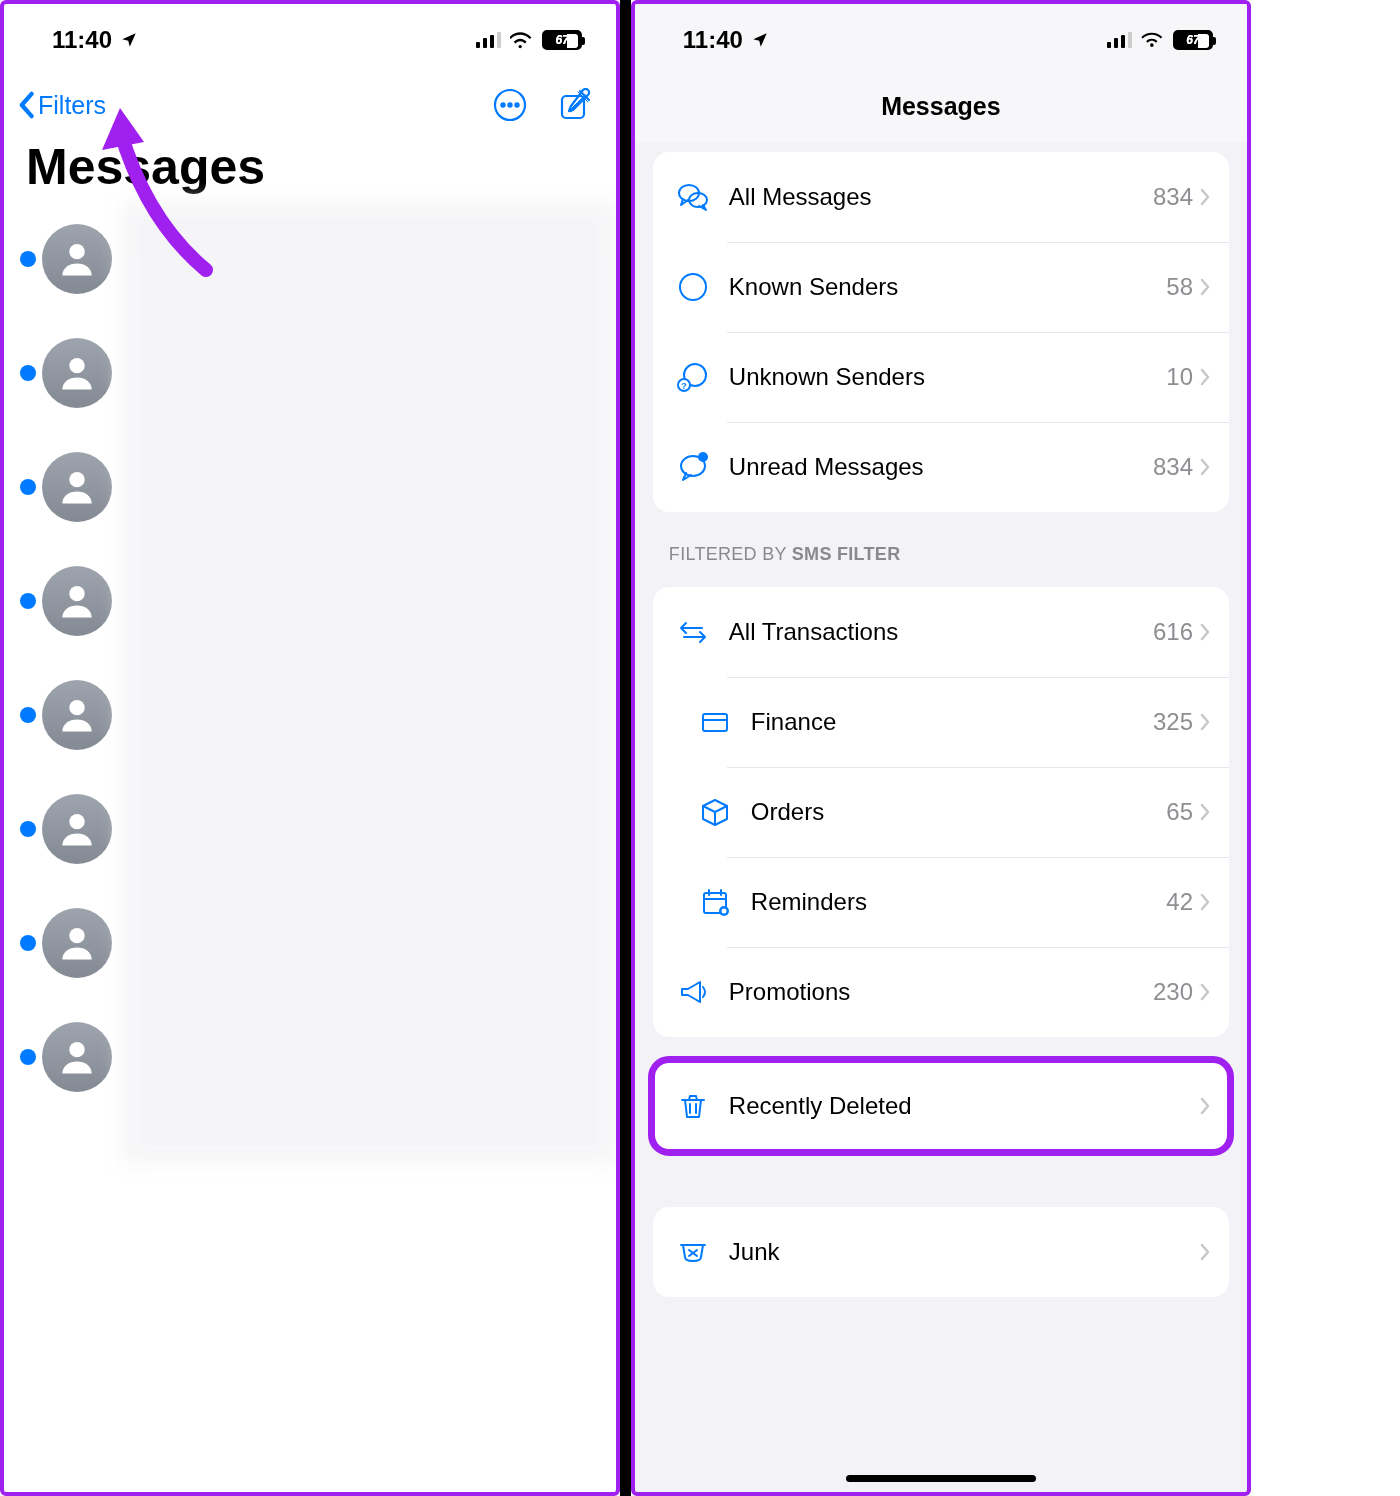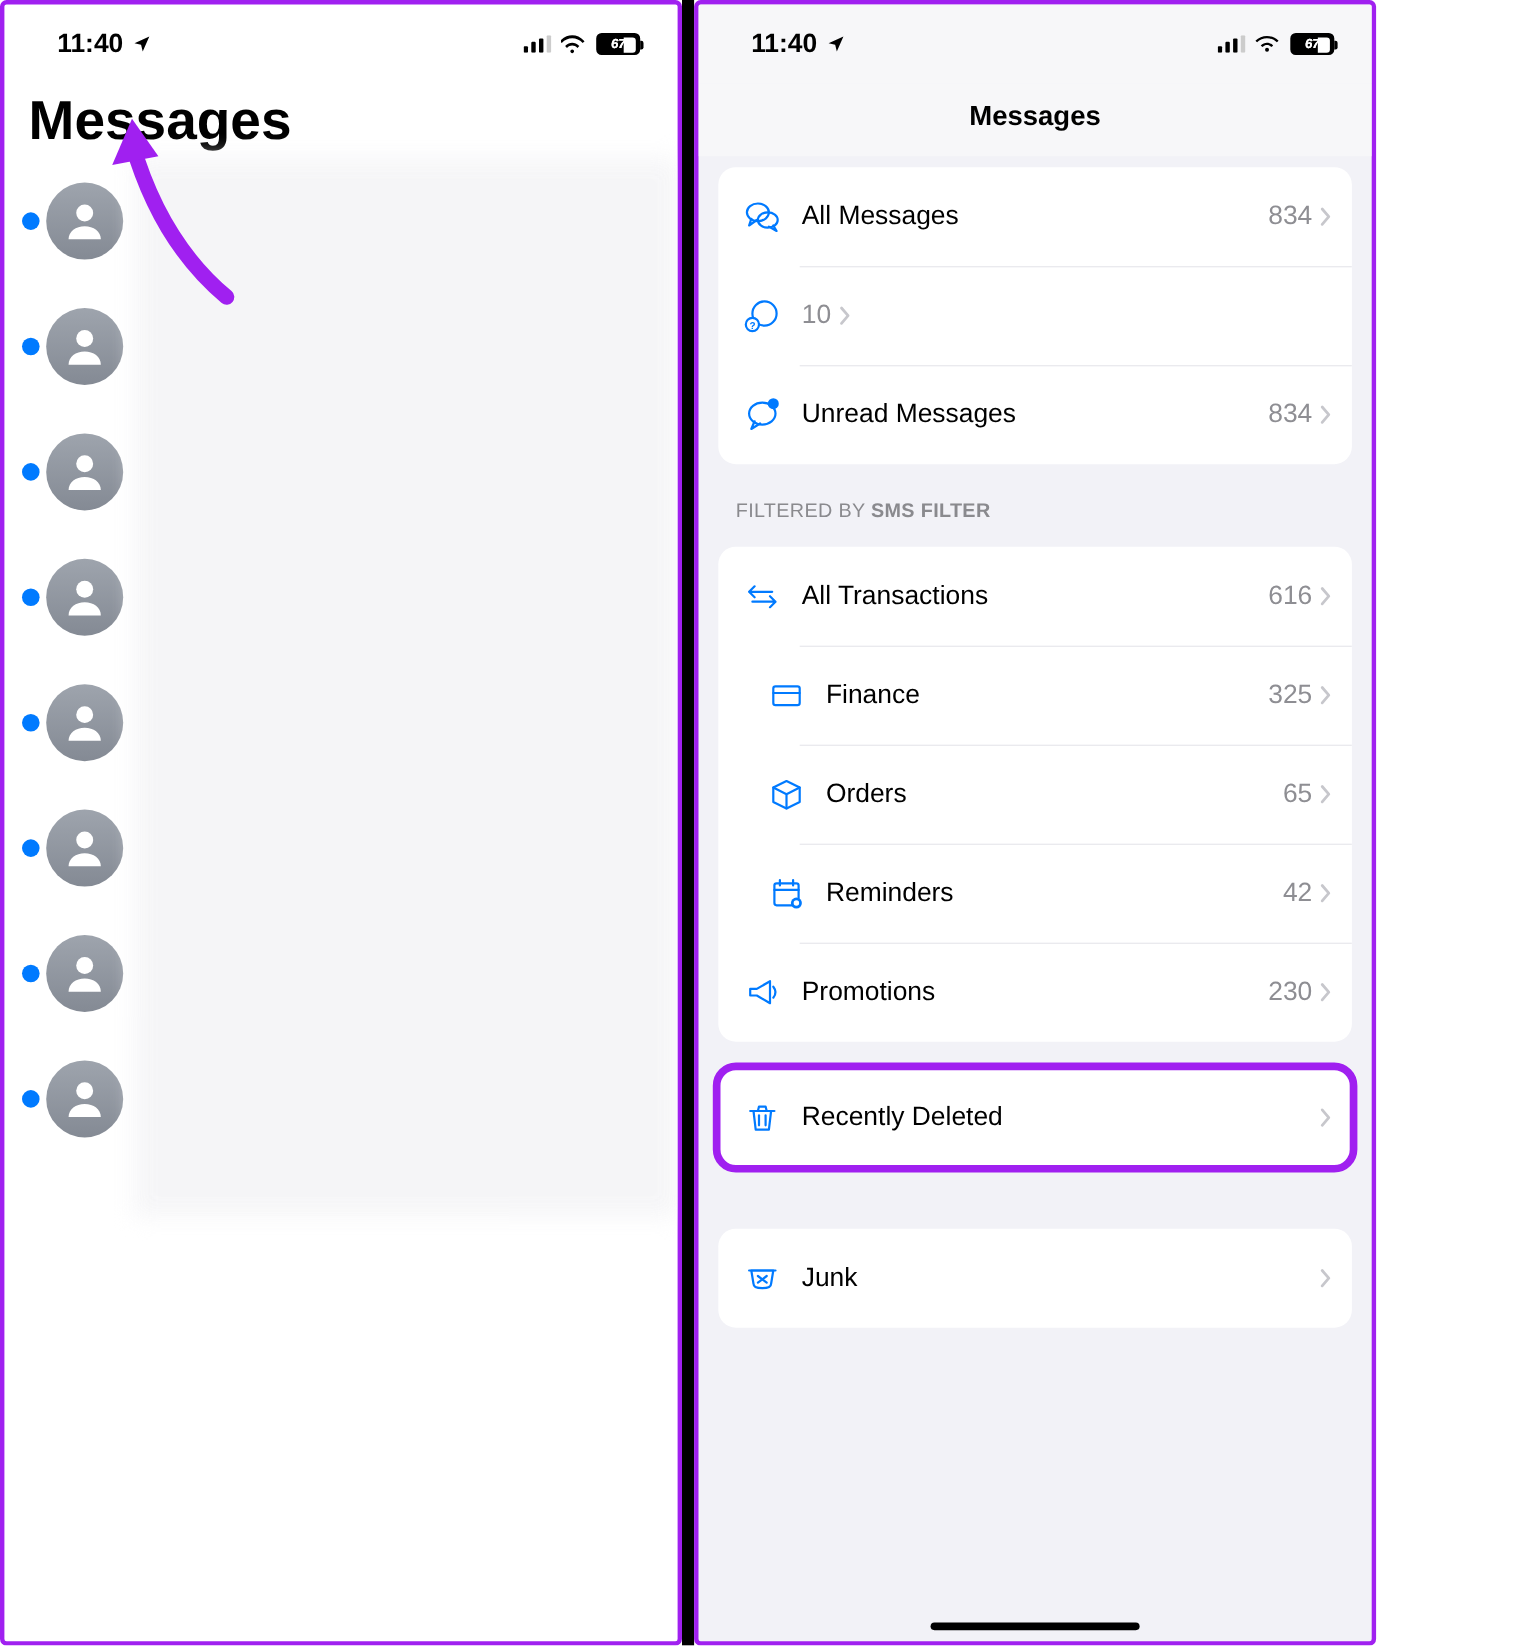--- a/index.html
+++ b/index.html
@@ -204,20 +204,42 @@
           </svg>
         <div style="position:relative;width:40px;height:20px;border:2px solid #000;border-radius:5px;display:flex;align-items:center;justify-content:center;font-size:12px;font-weight:700;background:#000;color:#fff;">
           <span>67</span>
           <span style="position:absolute;right:-5px;top:5px;width:3px;height:8px;background:#000;border-radius:0 2px 2px 0;"></span>
           <span style="position:absolute;right:2px;top:2px;width:11px;height:14px;background:#fff;border-radius:0 3px 3px 0;"></span>
           <span style="position:absolute;z-index:2;">67</span>
         </div>
       </div>
     </div>
 
+    <div class="nav-row">
+      <div class="nav-back">
+        <svg width="20" height="28" viewBox="0 0 12 20" fill="none" stroke="#007aff" stroke-width="3" stroke-linecap="round" stroke-linejoin="round">
+            <polyline points="10,2 3,10 10,18"></polyline>
+          </svg>
+        <span>Filters</span>
+      </div>
+      <div class="nav-actions">
+        <svg width="36" height="36" viewBox="0 0 36 36" fill="none" stroke="#007aff" stroke-width="2.2">
+            <circle cx="18" cy="18" r="15"></circle>
+            <circle cx="11" cy="18" r="1.6" fill="#007aff"></circle>
+            <circle cx="18" cy="18" r="1.6" fill="#007aff"></circle>
+            <circle cx="25" cy="18" r="1.6" fill="#007aff"></circle>
+          </svg>
+        <svg width="34" height="34" viewBox="0 0 34 34" fill="none" stroke="#007aff" stroke-width="2.2" stroke-linecap="round" stroke-linejoin="round">
+            <rect x="4" y="8" width="22" height="22" rx="4"></rect>
+            <path d="M20 4 L30 14 M27 7 L14 20 L12 24 L16 22 Z" fill="#007aff" stroke="#007aff" stroke-width="1"></path>
+            <path d="M22 3 L31 12" stroke="#007aff"></path>
+            <path d="M25 2 a3 3 0 0 1 5 5 L16 21 l-5 2 2-5 Z" fill="none"></path>
+          </svg>
+      </div>
+    </div>
 
     <div class="large-title">Messages</div>
 
     <div class="list-area" id="convo-list">
 
       <div class="row-item">
     <span class="unread-dot"></span>
     <span class="avatar">
       <svg viewBox="0 0 24 24" fill="#fff">
               <circle cx="12" cy="8" r="4.2"></circle>
@@ -345,27 +367,42 @@
           </span>
     <span class="filter-label">All Messages</span>
     <span class="filter-count">834</span>
     <svg class="chevron" width="12" height="20" viewBox="0 0 12 20" fill="none" stroke="#c7c7cc" stroke-width="2.5" stroke-linecap="round" stroke-linejoin="round">
             <polyline points="3,3 9,10 3,17"></polyline>
           </svg>
         </div>
         <div class="filter-row">
     <span class="filter-icon">
             <svg width="34" height="34" viewBox="0 0 34 34">
+              <circle cx="17" cy="17" r="13" stroke="#007aff" fill="none" stroke-width="2" stroke-linecap="round" stroke-linejoin="round"></circle>
+              <circle cx="17" cy="13" r="4" fill="#fff"></circle>
+              <path d="M9 26c0-4 3.5-6 8-6s8 2 8 6" fill="#fff"></path>
+            </svg>
+          </span>
+    <span class="filter-label">Known Senders</span>
+    <span class="filter-count">58</span>
+    <svg class="chevron" width="12" height="20" viewBox="0 0 12 20" fill="none" stroke="#c7c7cc" stroke-width="2.5" stroke-linecap="round" stroke-linejoin="round">
+            <polyline points="3,3 9,10 3,17"></polyline>
+          </svg>
+        </div>
+        <div class="filter-row">
+    <span class="filter-icon">
+            <svg width="34" height="34" viewBox="0 0 34 34">
               <circle cx="19" cy="15" r="11" stroke="#007aff" fill="none" stroke-width="2" stroke-linecap="round" stroke-linejoin="round"></circle>
               <circle cx="19" cy="12" r="3" fill="#fff"></circle>
               <path d="M13 22c0-3 2.5-4.5 6-4.5s6 1.5 6 4.5" fill="#fff"></path>
               <circle cx="8" cy="25" r="6" fill="#fff" stroke="#007aff" stroke-width="2"></circle>
               <text x="8" y="29" font-size="9" font-weight="bold" text-anchor="middle" fill="#007aff">?</text>
             </svg>
           </span>
+    <span class="filter-label">Unknown Senders</span>
     <span class="filter-count">10</span>
     <svg class="chevron" width="12" height="20" viewBox="0 0 12 20" fill="none" stroke="#c7c7cc" stroke-width="2.5" stroke-linecap="round" stroke-linejoin="round">
             <polyline points="3,3 9,10 3,17"></polyline>
           </svg>
         </div>
         <div class="filter-row">
     <span class="filter-icon">
             <svg width="34" height="34" viewBox="0 0 34 34">
               <ellipse cx="17" cy="16" rx="12" ry="10" stroke="#007aff" fill="none" stroke-width="2" stroke-linecap="round" stroke-linejoin="round"></ellipse>
               <path d="M10 23 L7 30 L15 25" stroke="#007aff" fill="none" stroke-width="2" stroke-linecap="round" stroke-linejoin="round"></path>

